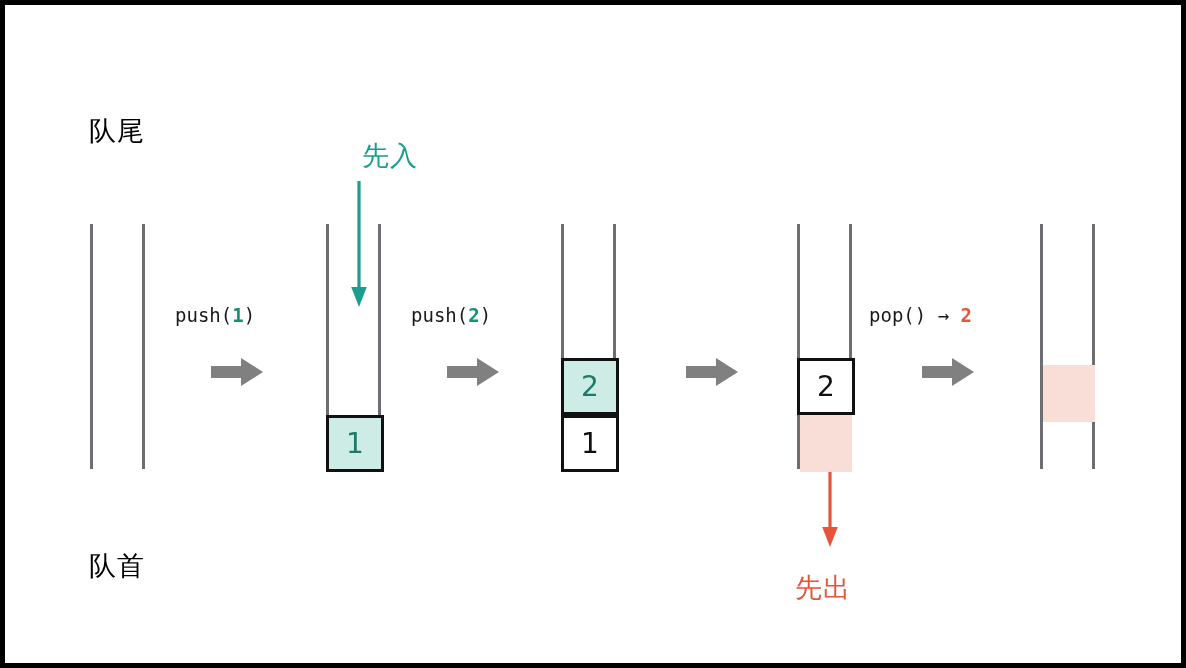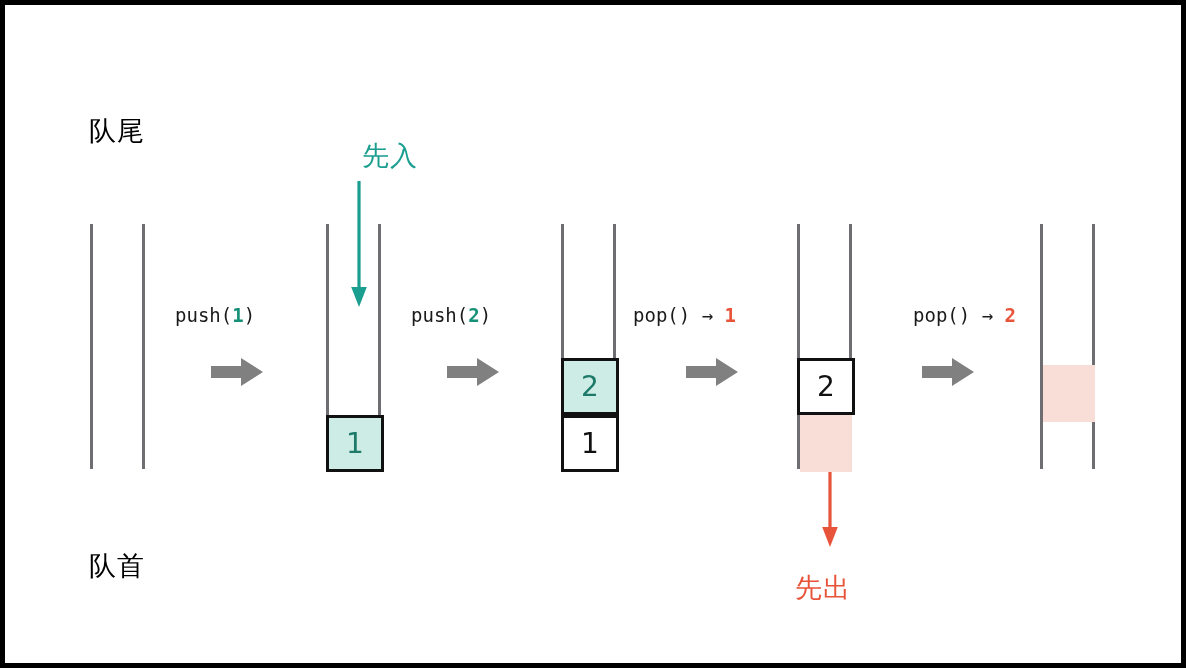--- a/index.html
+++ b/index.html
@@ -72,33 +72,32 @@
       <svg width="52" height="28" viewBox="0 0 52 28">
         <polygon points="0,8 30,8 30,0 52,14 30,28 30,20 0,20" fill="#808080"></polygon>
       </svg>
     </div>
 
     <div class="rail" style="left:556px;top:207px;height:245px;"></div>
     <div class="rail" style="left:608px;top:207px;height:245px;"></div>
     <div class="cell teal" style="left:556px;top:341px;width:58px;height:57px;">2</div>
     <div class="cell white" style="left:556px;top:398px;width:58px;height:57px;">1</div>
 
-    <div class="oplabel" style="left:628px;top:287px;"><span>pop() </span><span class="arrowglyph">→</span><span style="color:transparent;">&nbsp;</span><span class="num-red">1</span></div>
     <div class="gray-arrow" style="left:681px;top:341px;">
       <svg width="52" height="28" viewBox="0 0 52 28">
         <polygon points="0,8 30,8 30,0 52,14 30,28 30,20 0,20" fill="#808080"></polygon>
       </svg>
     </div>
 
     <div class="rail" style="left:792px;top:207px;height:245px;"></div>
     <div class="rail" style="left:844px;top:207px;height:245px;"></div>
     <div class="ghost" style="left:795px;top:398px;width:52px;height:57px;"></div>
     <div class="cell white" style="left:792px;top:341px;width:58px;height:57px;">2</div>
 
-    <div class="oplabel" style="left:864px;top:287px;margin-left:44px;"><span>pop() </span><span class="arrowglyph">→</span><span style="color:transparent;">&nbsp;</span><span class="num-red">2</span></div>
+    <div class="oplabel" style="left:864px;top:287px;"><span>pop() </span><span class="arrowglyph">→</span><span style="color:transparent;">&nbsp;</span><span class="num-red">2</span></div>
     <div class="gray-arrow" style="left:917px;top:341px;">
       <svg width="52" height="28" viewBox="0 0 52 28">
         <polygon points="0,8 30,8 30,0 52,14 30,28 30,20 0,20" fill="#808080"></polygon>
       </svg>
     </div>
 
     <div class="rail" style="left:1035px;top:207px;height:245px;"></div>
     <div class="rail" style="left:1087px;top:207px;height:245px;"></div>
     <div class="ghost" style="left:1038px;top:348px;width:52px;height:57px;"></div>
 

